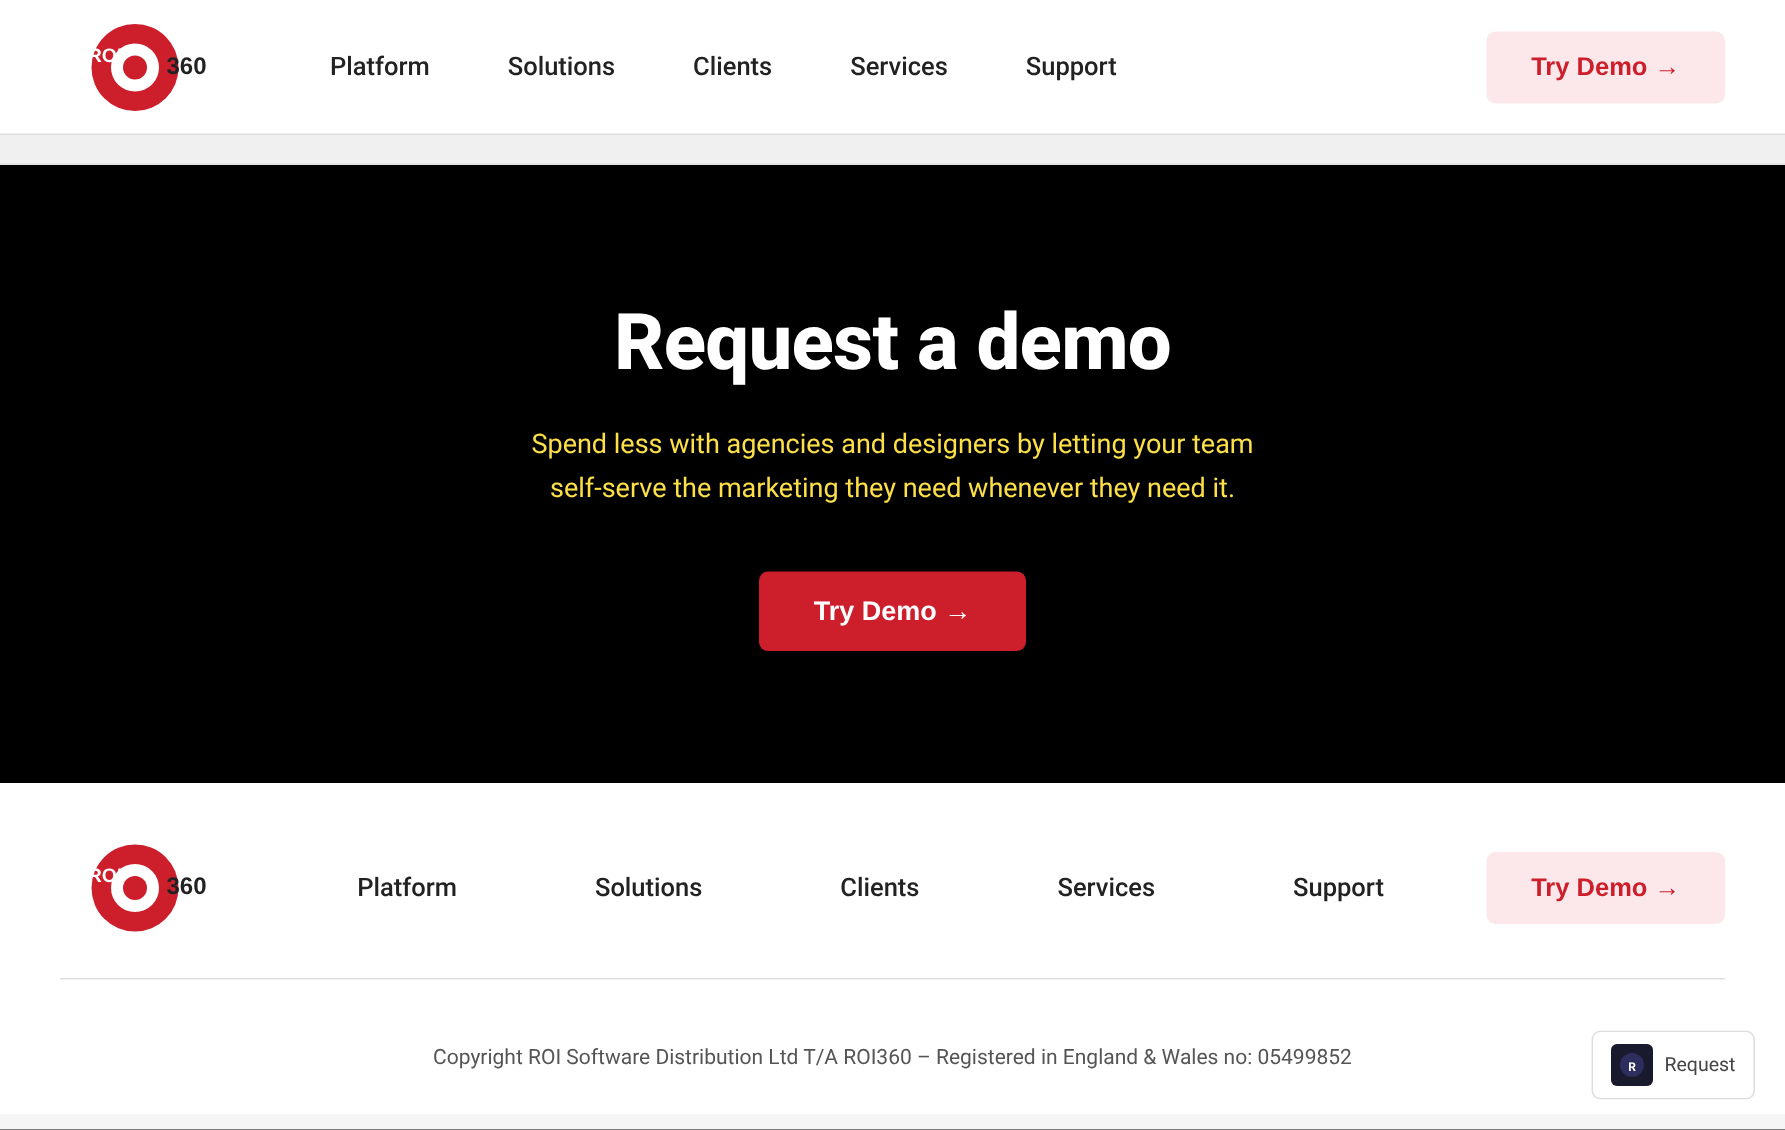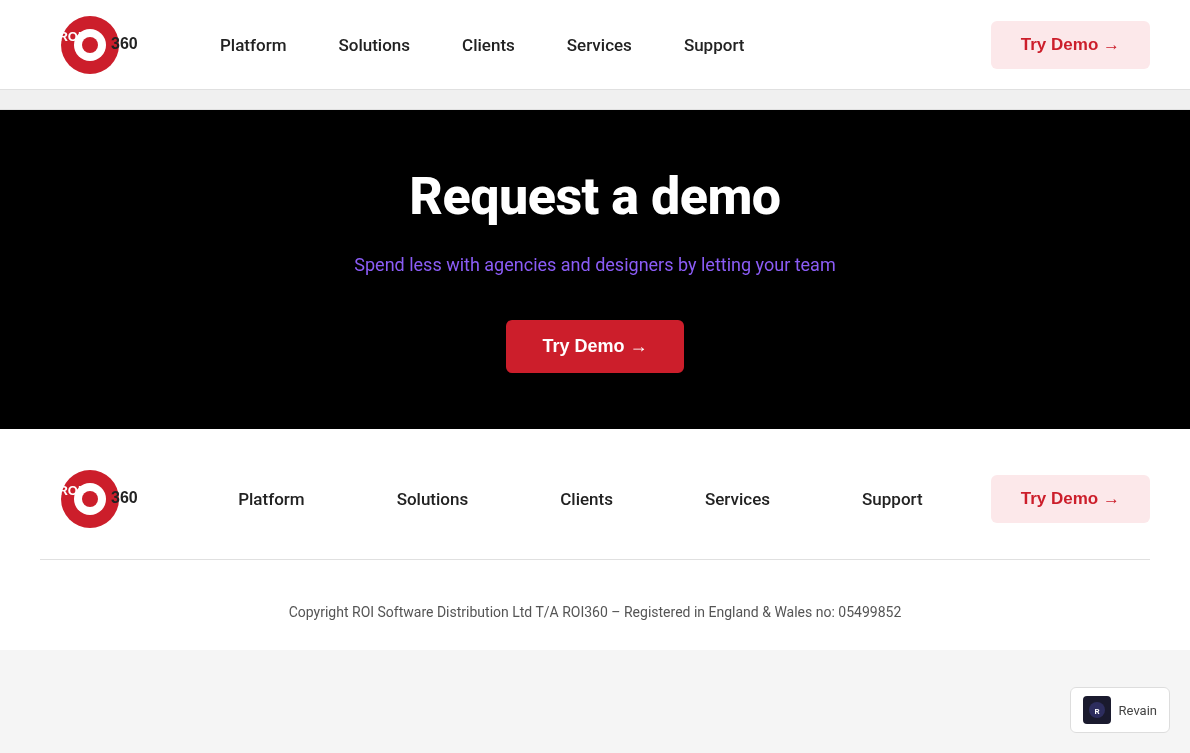--- a/index.html
+++ b/index.html
@@ -76,37 +76,37 @@
     
     .gray-strip {
       height: 20px;
       background: #f0f0f0;
       border-bottom: 1px solid #e0e0e0;
     }
 
     
     .hero-section {
       background: #000000;
-      padding: 56px 40px;
+      padding: 88px 40px;
       display: flex;
       flex-direction: column;
       align-items: center;
       text-align: center;
     }
 
     .hero-title {
       color: #ffffff;
       font-size: 52px;
       font-weight: 800;
       margin-bottom: 24px;
       letter-spacing: -0.5px;
     }
 
     .hero-subtitle {
-      color: #8b5cf6;
+      color: #fde047;
       font-size: 18px;
       line-height: 1.6;
       max-width: 520px;
       margin-bottom: 40px;
     }
 
     
     .footer {
       background: #ffffff;
       padding: 40px 40px 30px 40px;
@@ -193,20 +193,21 @@
 
   <button class="btn-try-demo">Try Demo →</button>
 </header>
 
 <div class="gray-strip"></div>
 
 <section class="hero-section">
   <h1 class="hero-title">Request a demo</h1>
   <p class="hero-subtitle">
     <span>Spend less with agencies and designers by letting your team</span><br>
+    <span>self-serve the marketing they need whenever they need it.</span>
   </p>
   <button class="btn-try-demo-solid">Try Demo →</button>
 </section>
 
 <footer class="footer">
   <div class="footer-top">
 
     <div class="logo">
       <svg width="130" height="60" viewBox="0 0 130 60">
         <circle cx="50" cy="30" r="29" fill="#cc1e2b"></circle>
@@ -233,14 +234,14 @@
   <p class="footer-copyright">Copyright ROI Software Distribution Ltd T/A ROI360 – Registered in England &amp; Wales no: 05499852</p>
 </footer>
 
 <div class="revain-badge">
   <div class="revain-icon">
     <svg width="18" height="18" viewBox="0 0 18 18">
       <circle cx="9" cy="9" r="8" fill="#2d2d5e"></circle>
       <text x="9" y="13" font-size="8" fill="white" text-anchor="middle" font-weight="bold">R</text>
     </svg>
   </div>
-  <span>Revain</span>
+  <span>Request</span>
 </div>
 
 </body></html>

